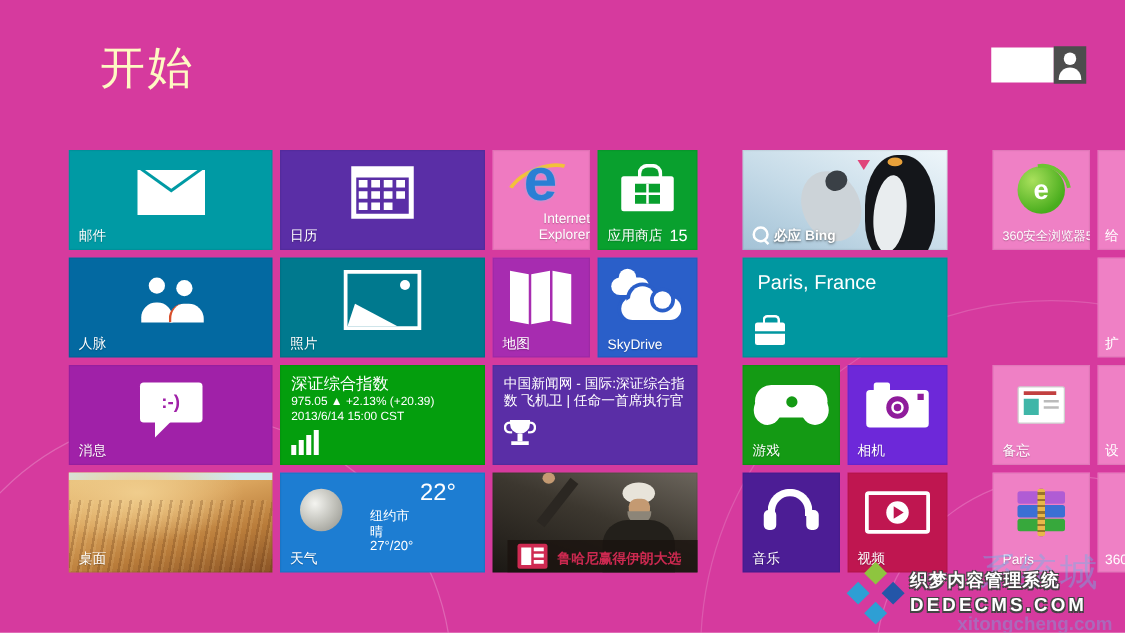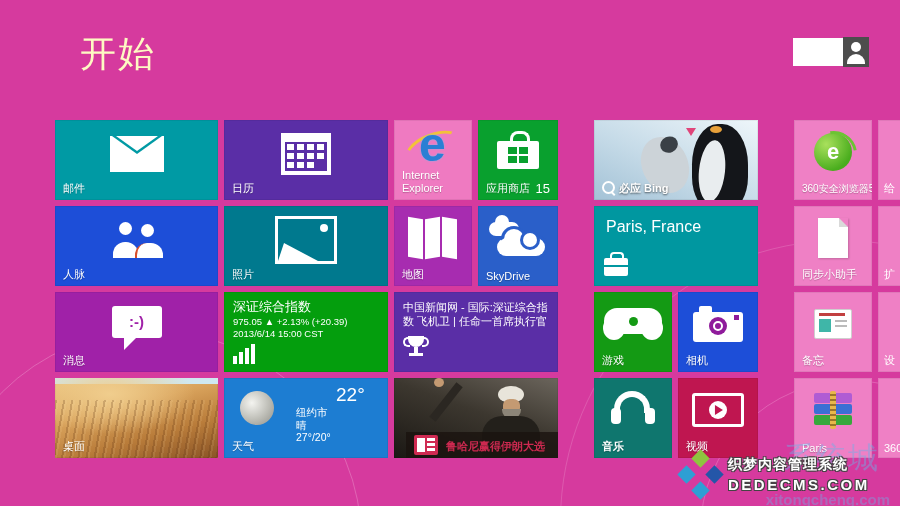--- a/index.html
+++ b/index.html
@@ -14,39 +14,39 @@
 
   
   .start-title{position:absolute;left:80px;top:30px;font-size:36px;font-weight:300;color:#fef9c3;letter-spacing:2px;z-index:2;}
   .user-box{position:absolute;left:793px;top:38px;width:50px;height:28px;background:#fff;z-index:2;}
   .avatar{position:absolute;left:843px;top:37px;width:26px;height:30px;background:#4d4d4d;z-index:2;}
   .avatar .head{position:absolute;left:8px;top:5px;width:10px;height:10px;border-radius:50%;background:#fff;}
   .avatar .body{position:absolute;left:4px;bottom:3px;width:18px;height:10px;border-radius:9px 9px 0 0;background:#fff;}
 
   
   .tile{position:absolute;color:#fff;overflow:hidden;z-index:1;box-shadow:0 0 0 1px rgba(0,0,0,.06) inset;}
-  .tile .label{position:absolute;left:8px;bottom:4px;font-size:11px;color:#fff;white-space:nowrap;text-shadow:0 1px 1px rgba(0,0,0,.25);}
+  .tile .label{position:absolute;left:8px;bottom:4px;font-size:11px;color:#fff;white-space:nowrap;text-shadow:0 1px 1px rgba(0,0,0,.25);text-align:right;}
   .icon-wrap{position:absolute;left:50%;top:42%;transform:translate(-50%,-50%);}
 
   
   .w163{width:163px;height:80px;} .w164{width:164px;height:80px;}
   .sq78{width:78px;height:80px;} .sq80{width:80px;height:80px;}
   .r1{top:120px;} .r2{top:206px;} .r3{top:292px;} .r4{top:378px;}
   .c1{left:55px;} .c2{left:224px;}
   .c3{left:394px;} .c4{left:478px;} .g2w{left:394px;}
   .c5{left:594px;} .c6{left:678px;} .g3w{left:594px;}
   .c7{left:794px;} .c8{left:878px;width:30px;height:80px;}
 
   
-  .t-mail{background:#009aa4;} .t-cal{background:#5a2ea6;} .t-people{background:#1d4ed8;}
+  .t-mail{background:#009aa4;} .t-cal{background:#5a2ea6;} .t-people{background:#0369a1;}
   .t-photos{background:#00798e;} .t-msg{background:#a021a8;} .t-fin{background:#049e0d;}
   .t-weather{background:#1d7dd2;} .t-ie{background:#ef7ac1;} .t-store{background:#09a02e;}
   .t-maps{background:#a72cb0;} .t-sky{background:#2a5fc9;} .t-sports{background:#5a2ea6;}
-  .t-travel{background:#0097a0;} .t-games{background:#149a14;} .t-cam{background:#1d4ed8;}
-  .t-music{background:#0f766e;font-weight:bold;} .t-video{background:#bf1650;} .t-pink{background:#ef80c5;}
+  .t-travel{background:#0097a0;} .t-games{background:#149a14;} .t-cam{background:#6d28d9;}
+  .t-music{background:#4c1d95;} .t-video{background:#bf1650;} .t-pink{background:#ef80c5;}
 
   
   .env{width:54px;height:36px;background:#fff;position:relative;}
   .env::before{content:'';position:absolute;left:2px;top:0;border-left:25px solid transparent;border-right:25px solid transparent;border-top:18px solid #009aa4;}
   .env::after{content:'';position:absolute;left:6px;top:0;border-left:21px solid transparent;border-right:21px solid transparent;border-top:15px solid #fff;}
 
   .cal{width:50px;height:42px;background:#fff;position:relative;}
   .cal .grid{position:absolute;left:4px;right:4px;top:9px;bottom:4px;background:#5a2ea6;}
   .cal .grid i{position:absolute;left:2px;top:2px;width:7px;height:6px;background:#fff;
     box-shadow:10px 0 #fff,20px 0 #fff,30px 0 #fff,0 9px #fff,10px 9px #fff,20px 9px #fff,30px 9px #fff,0 18px #fff,10px 18px #fff,20px 18px #fff;}
@@ -425,26 +425,20 @@
       </div>
     <div class="label">视频</div>
   </div>
 
   <div class="tile sq78 r1 c7 t-pink">
     <div class="icon-wrap" style="top:40%;">
         <div class="e360"><span>e</span></div>
       </div>
     <div class="label" style="font-size:10px;">360安全浏览器5</div>
   </div>
-  <div class="tile sq78 r2 c7 t-pink">
-    <div class="icon-wrap" style="top:40%;">
-        <div class="doc"></div>
-      </div>
-    <div class="label">同步小助手</div>
-  </div>
   <div class="tile sq78 r3 c7 t-pink">
     <div class="icon-wrap" style="top:40%;">
         <div class="winlet"></div>
       </div>
     <div class="label">备忘</div>
   </div>
   <div class="tile sq78 r4 c7 t-pink">
     <div class="icon-wrap" style="top:40%;">
         <div class="rar">
           <i></i>

